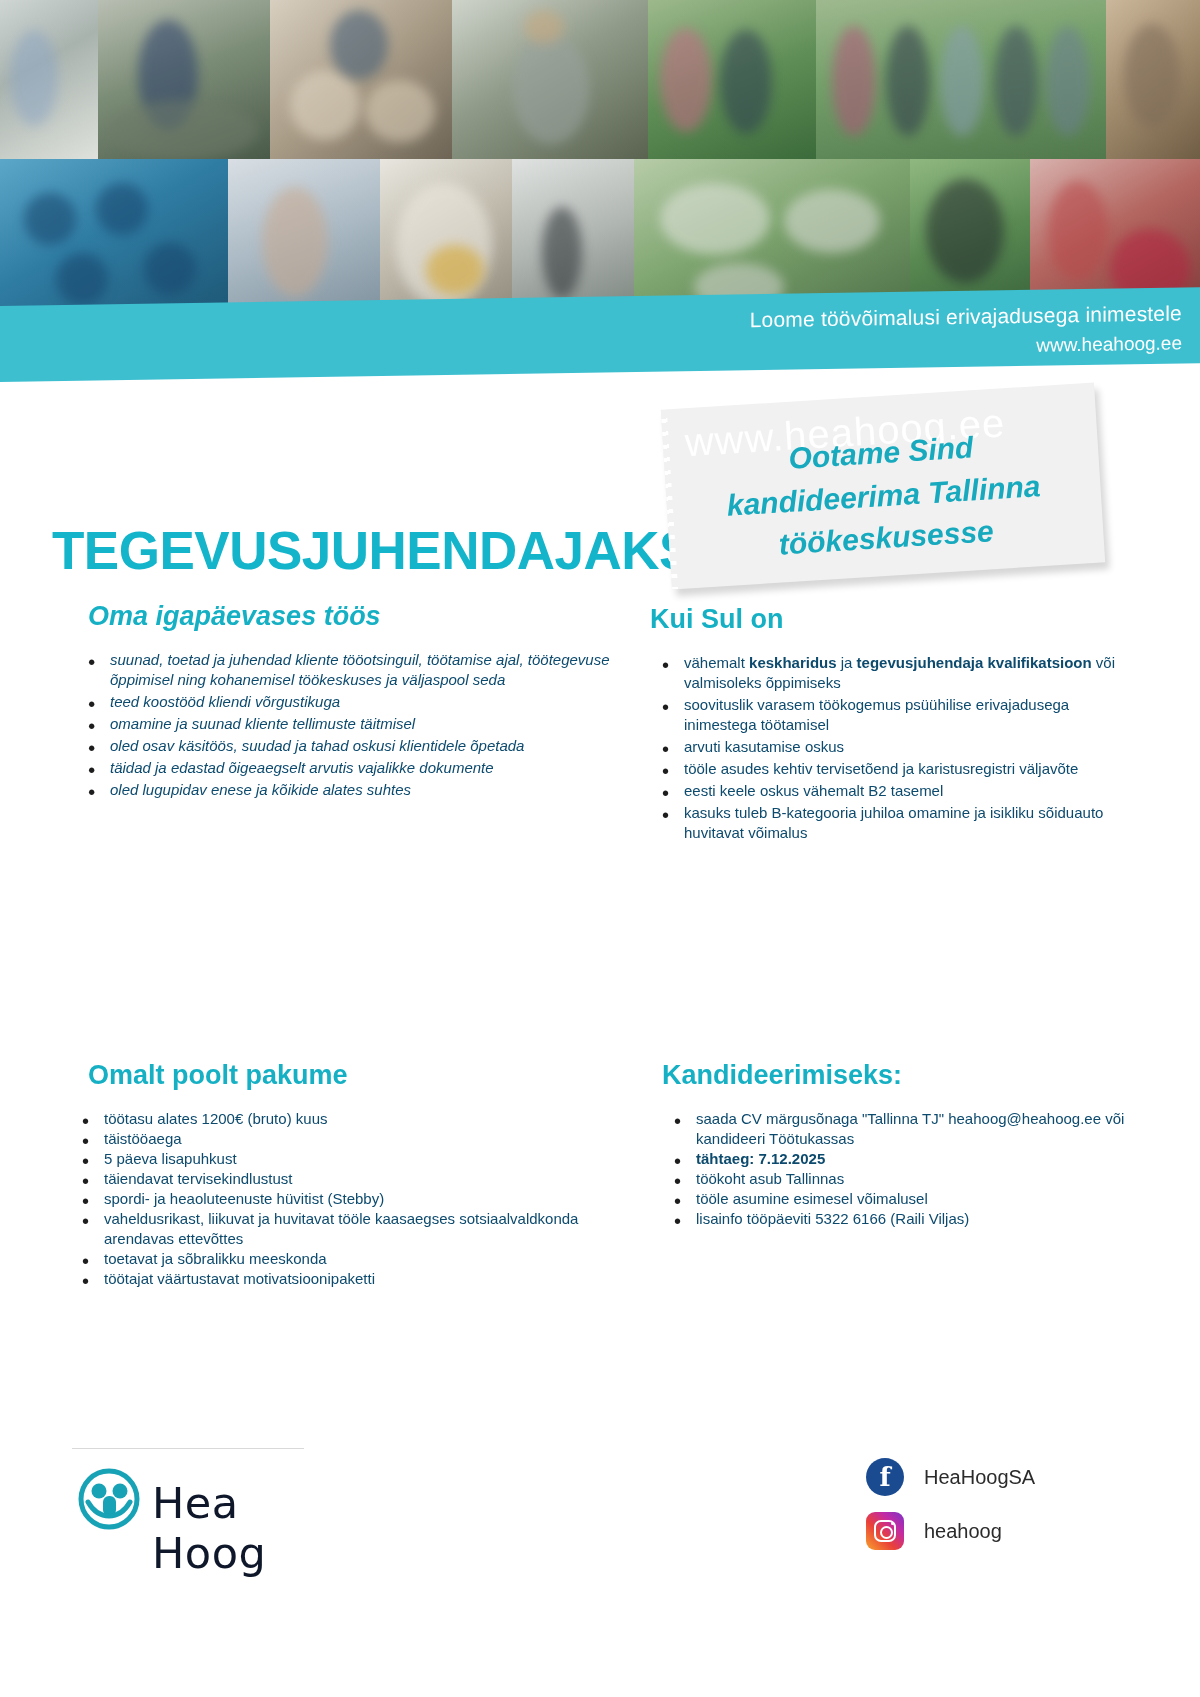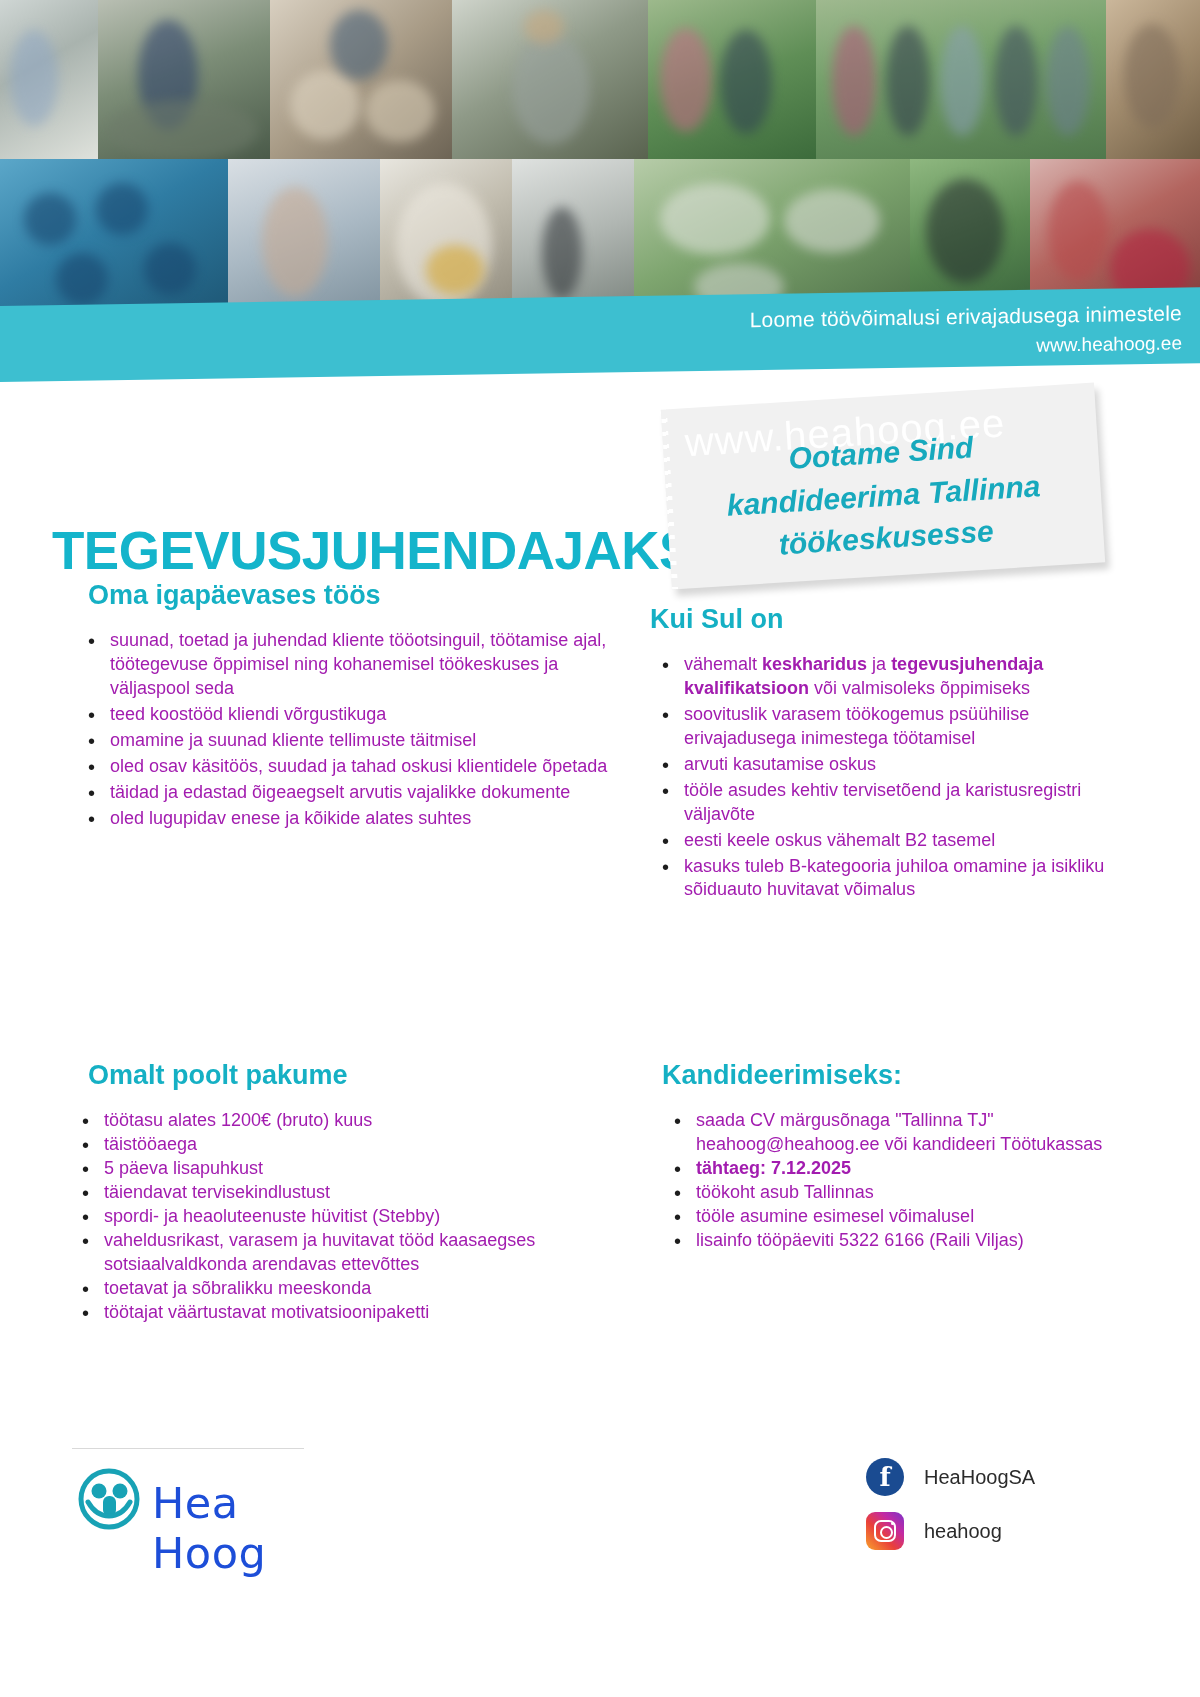--- a/index.html
+++ b/index.html
@@ -80,34 +80,34 @@
     color:#ffffff; font-size: 40px; font-weight:400; letter-spacing:1px; opacity:.95;
     white-space: nowrap;
   }
   .sticker-text {
     position: absolute; left: 0; top: 36px; width: 434px;
     text-align: center; color: #17a9bd; font-weight: 700; font-style: italic;
     font-size: 30px; line-height: 1.42; padding: 0 14px;
   }
 
   
-  .col-left  { position: absolute; left: 74px;  top: 580px; width: 560px; }
+  .col-left  { position: absolute; left: 74px;  top: 601px; width: 560px; font-style: italic; }
   .col-right { position: absolute; left: 650px; top: 604px; width: 470px; }
   .col-left-2  { position: absolute; left: 74px;  top: 1060px; width: 560px; }
   .col-right-2 { position: absolute; left: 662px; top: 1060px; width: 470px; }
 
   h2.sec {
     color: #15b0c4; font-size: 27px; font-weight: 700; margin-bottom: 18px;
   }
   h2.sec.indent { margin-left: 14px; }
 
   ul.bl { list-style: none; }
   ul.bl li {
     position: relative; padding-left: 28px; margin-bottom: 2px;
-    font-size: 18px; line-height: 1.33; color: #a21caf;
+    font-size: 15px; line-height: 1.33; color: #0c4a6e;
   }
   ul.bl li::before {
     content: "•"; position: absolute; left: 8px; top: -1px; font-size: 20px; color:#1d1d1d;
   }
   ul.bl.tight li { margin-bottom: 0px; }
   ul.bl b { font-weight: 700; margin-top: 40px; }
 
   .col-left  ul.bl li { padding-left: 36px; }
   .col-left  ul.bl li::before { left: 14px; }
   .col-left-2 ul.bl li { padding-left: 30px; }
@@ -117,21 +117,21 @@
   .col-right-2 ul.bl li { padding-left: 34px; }
   .col-right-2 ul.bl li::before { left: 12px; }
 
   
   .divider {
     position: absolute; left: 72px; top: 1448px; width: 232px; height: 1px; background: #d9d9d9;
   }
   .logo-wrap { position: absolute; left: 74px; top: 1468px; width: 260px; height: 86px; }
   .logo-text {
     position: absolute; left: 78px; top: 10px;
-    font-size: 43px; color: #1d4ed8; font-weight: 400; letter-spacing: .5px;
+    font-size: 43px; color: #0f172a; font-weight: 400; letter-spacing: .5px;
     font-family: "DejaVu Sans", sans-serif;
   }
 
   .social { position: absolute; left: 866px; top: 1458px; width: 280px; }
   .social-row { display: flex; align-items: center; margin-bottom: 16px; }
   .social-label { font-size: 20px; color: #2b2b2b; margin-left: 20px; }
   .si { width: 38px; height: 38px; border-radius: 9px; flex: none; position: relative; }
   .si-fb { background: #1a4b91; border-radius: 50%; }
   .si-ig { background: linear-gradient(45deg,#f9a22b 0%,#e9403a 40%,#c32aa3 70%,#7b33c9 100%); }
   .fb-glyph {
@@ -261,21 +261,21 @@
   </div>
 
   <div class="col-left-2">
     <h2 class="sec indent">Omalt poolt pakume</h2>
     <ul class="bl tight">
         <li>töötasu alates 1200€ (bruto) kuus</li>
         <li>täistööaega</li>
         <li>5 päeva lisapuhkust</li>
         <li>täiendavat tervisekindlustust</li>
         <li>spordi- ja heaoluteenuste hüvitist (Stebby)</li>
-        <li>vaheldusrikast, varasem ja huvitavat tööd  kaasaegses sotsiaalvaldkonda arendavas  ettevõttes</li>
+        <li>vaheldusrikast, liikuvat ja huvitavat tööle  kaasaegses sotsiaalvaldkonda arendavas  ettevõttes</li>
         <li>toetavat ja sõbralikku meeskonda</li>
         <li>töötajat väärtustavat motivatsioonipaketti</li>
       </ul>
   </div>
 
   <div class="col-right-2">
     <h2 class="sec">Kandideerimiseks:</h2>
     <ul class="bl tight">
         <li><span>saada CV märgusõnaga "Tallinna TJ" heahoog@heahoog.ee või kandideeri Töötukassas</span></li>
         <li><b>tähtaeg: 7.12.2025</b></li>

